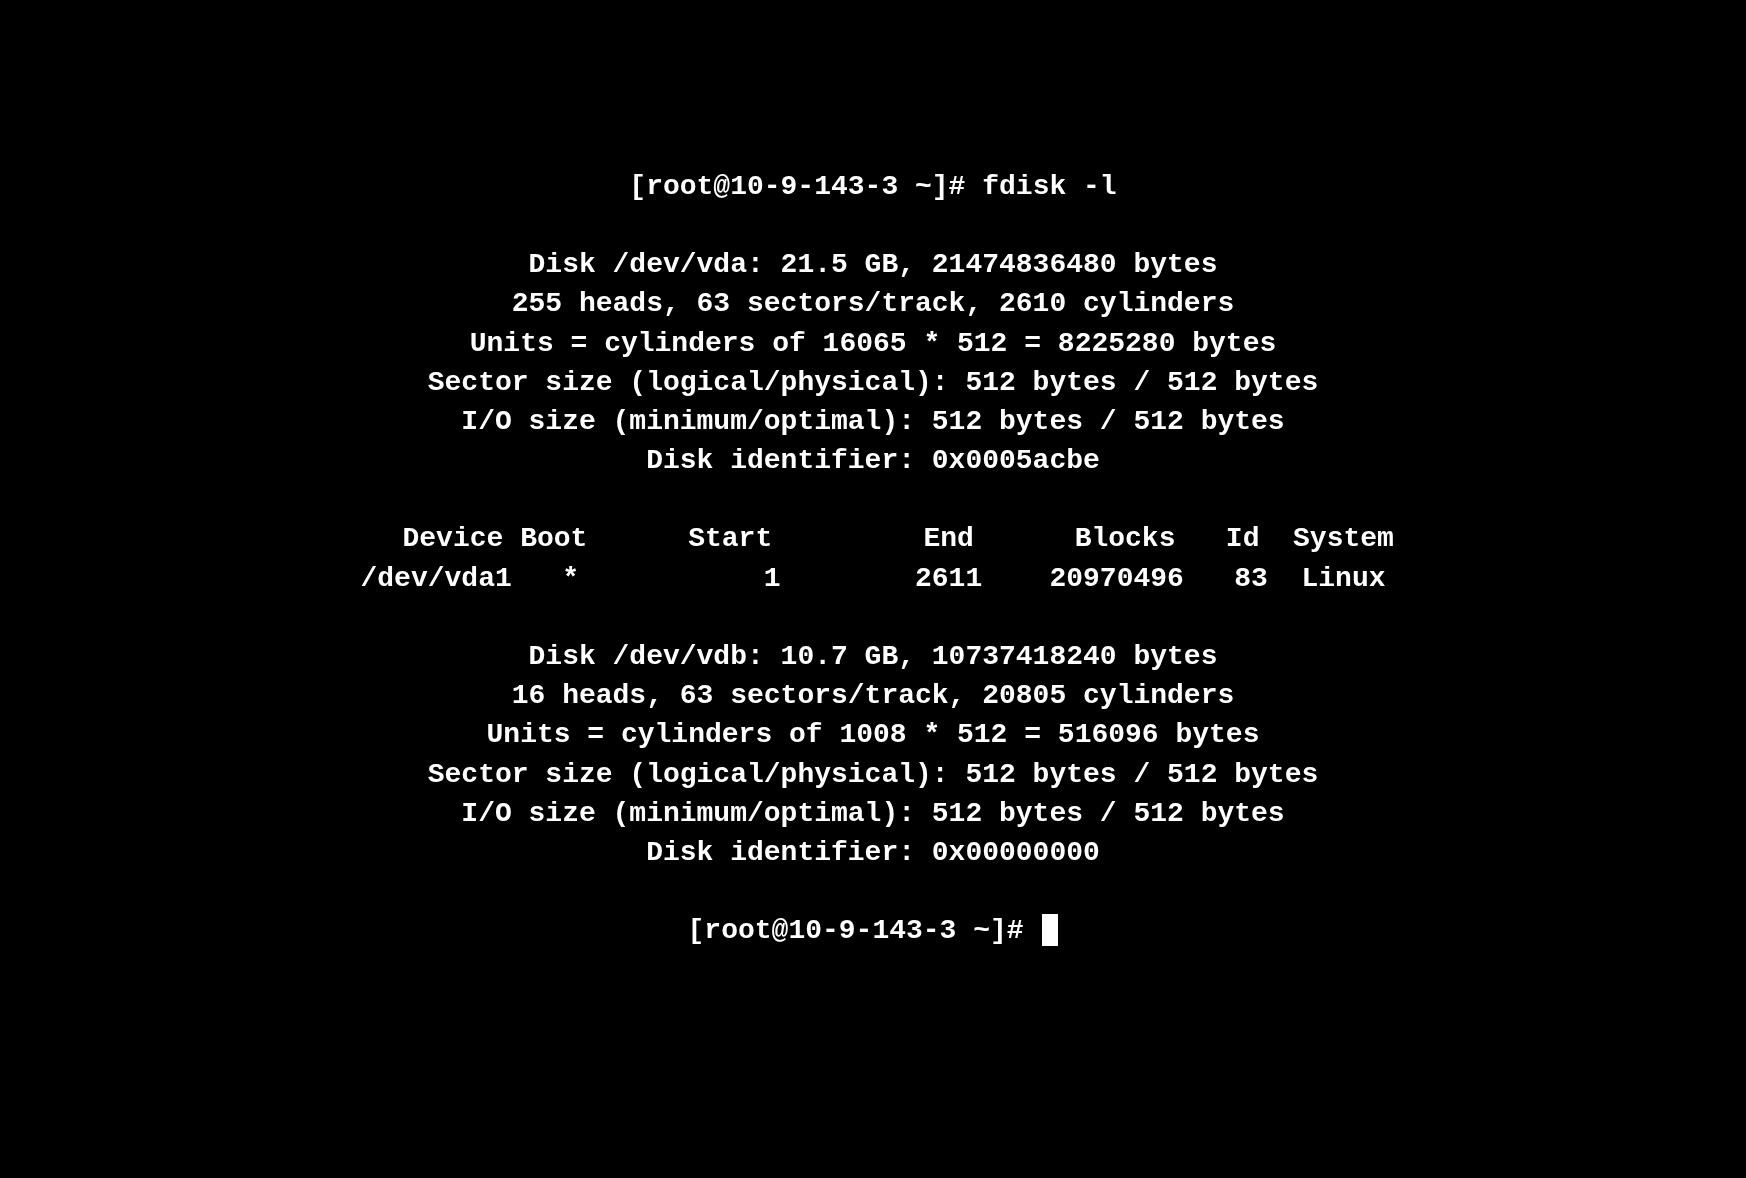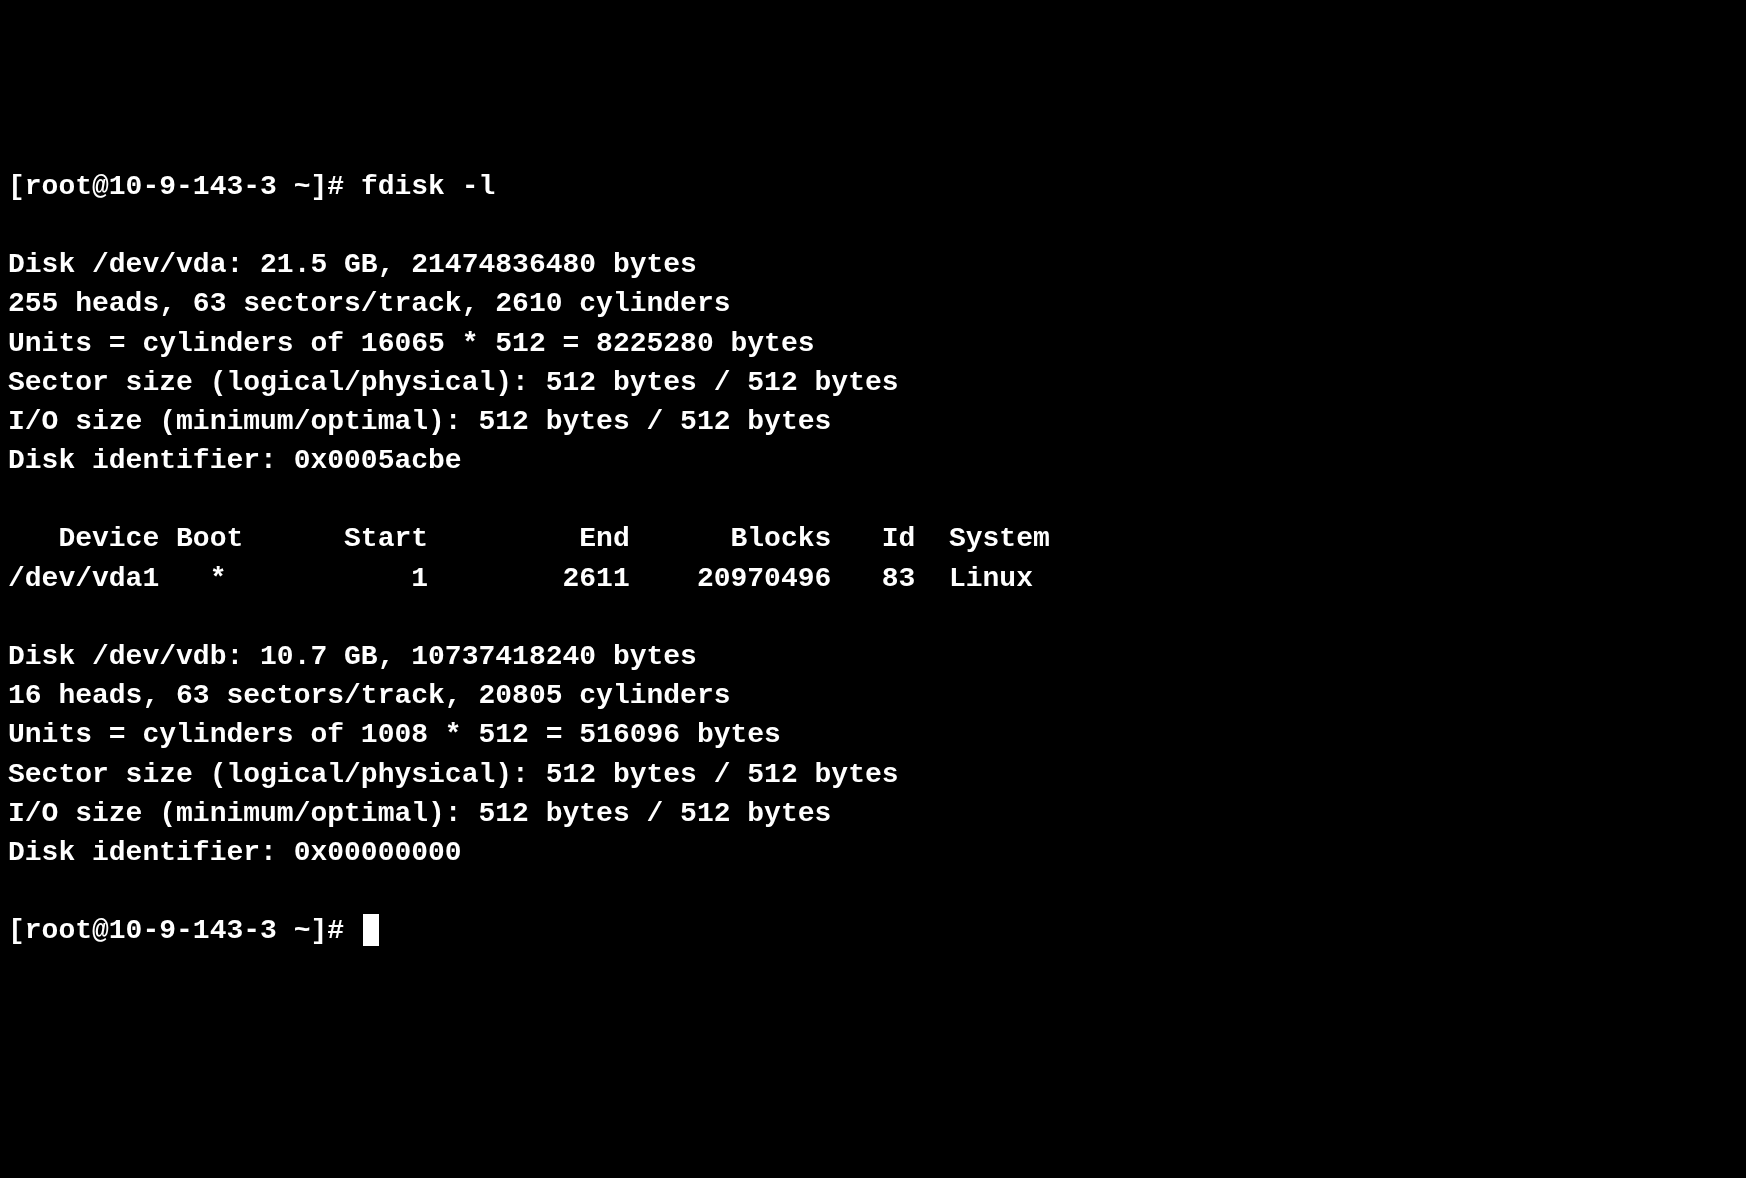--- a/index.html
+++ b/index.html
@@ -1,18 +1,19 @@
 <!DOCTYPE html>
 <html><head>
   <meta charset="utf-8">
   <style>
     * {
       margin: 0;
       padding: 0;
       box-sizing: border-box;
+      text-align: center;
     }
     body {
       background-color: #000000;
       color: #ffffff;
       font-family: "Courier New", Courier, monospace;
       font-size: 28px;
       font-weight: bold;
       line-height: 1.4;
       padding: 10px 8px;
       white-space: pre;

